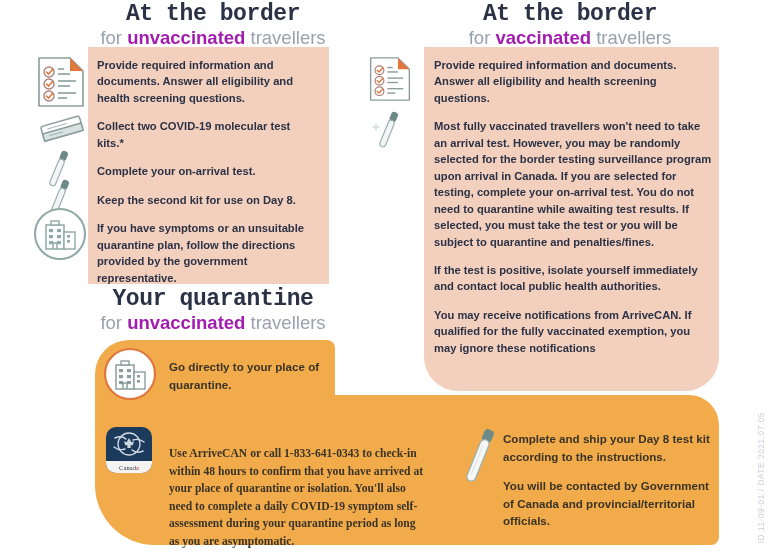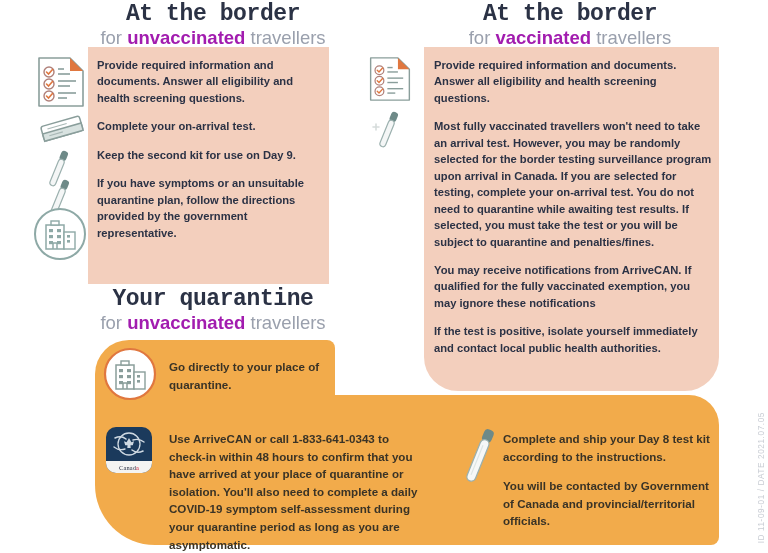--- a/index.html
+++ b/index.html
@@ -86,22 +86,23 @@
 
   <div class="heading" style="left:78px;top:2px;width:270px;">
     <span class="h-main">At the border</span>
     <span class="h-sub"><span>for </span><b>unvaccinated</b><span> travellers</span></span>
   </div>
 
   <div class="panel-peach" style="left:88px;top:47px;width:241px;height:237px;"></div>
 
   <div class="body-txt" style="left:97px;top:57px;width:222px;">
     <p>Provide required information and documents. Answer all eligibility and health screening questions.</p>
+    <p>Collect two COVID-19 molecular test kits.*</p>
     <p>Complete your on-arrival test.</p>
-    <p>Keep the second kit for use on Day 9.</p>
+    <p>Keep the second kit for use on Day 8.</p>
     <p>If you have symptoms or an unsuitable quarantine plan, follow the directions provided by the government representative.</p>
   </div>
 
   <div class="icon" style="left:36px;top:55px;">
     <svg width="50" height="54" viewBox="0 0 50 54">
       <path d="M3 3 H34 L47 16 V51 H3 Z" fill="#ffffff" stroke="#8a9e9b" stroke-width="1.6" stroke-linejoin="round"></path>
       <path d="M34 3 L47 16 H34 Z" fill="#e0773f"></path>
       <circle cx="13" cy="17" r="5" fill="none" stroke="#b0807a" stroke-width="1.4"></circle>
       <path d="M10.5 17 l2 2 l4 -4.5" fill="none" stroke="#e0773f" stroke-width="1.6" stroke-linecap="round"></path>
       <circle cx="13" cy="29" r="5" fill="none" stroke="#b0807a" stroke-width="1.4"></circle>
@@ -167,22 +168,22 @@
   <div class="heading" style="left:425px;top:2px;width:290px;">
     <span class="h-main">At the border</span>
     <span class="h-sub"><span>for </span><b>vaccinated</b><span> travellers</span></span>
   </div>
 
   <div class="panel-peach" style="left:424px;top:47px;width:295px;height:344px;border-bottom-left-radius:34px;border-bottom-right-radius:34px;"></div>
 
   <div class="body-txt" style="left:434px;top:57px;width:279px;">
     <p>Provide required information and documents. Answer all eligibility and health screening questions.</p>
     <p>Most fully vaccinated travellers won't need to take an arrival test. However, you may be randomly selected for the border testing surveillance program upon arrival in Canada. If you are selected for testing, complete your on-arrival test. You do not need to quarantine while awaiting test results. If selected, you must take the test or you will be subject to quarantine and penalties/fines.</p>
+    <p>If the test is positive, isolate yourself immediately and contact local public health authorities.</p>
     <p>You may receive notifications from ArriveCAN. If qualified for the fully vaccinated exemption, you may ignore these notifications</p>
-    <p>If the test is positive, isolate yourself immediately and contact local public health authorities.</p>
   </div>
 
   <div class="icon" style="left:368px;top:55px;">
     <svg width="44" height="48" viewBox="0 0 50 54">
       <path d="M3 3 H34 L47 16 V51 H3 Z" fill="#ffffff" stroke="#8a9e9b" stroke-width="1.6" stroke-linejoin="round"></path>
       <path d="M34 3 L47 16 H34 Z" fill="#e0773f"></path>
       <circle cx="13" cy="17" r="5" fill="none" stroke="#b0807a" stroke-width="1.4"></circle>
       <path d="M10.5 17 l2 2 l4 -4.5" fill="none" stroke="#e0773f" stroke-width="1.6" stroke-linecap="round"></path>
       <circle cx="13" cy="29" r="5" fill="none" stroke="#b0807a" stroke-width="1.4"></circle>
       <path d="M10.5 29 l2 2 l4 -4.5" fill="none" stroke="#e0773f" stroke-width="1.6" stroke-linecap="round"></path>
@@ -248,21 +249,21 @@
       <path d="M37 24 q-6 3 -11 -1" fill="none" stroke="#cfd9e2" stroke-width="1.6" stroke-linecap="round"></path>
       <path d="M8 20 q5 4 11 2" fill="none" stroke="#cfd9e2" stroke-width="1.4" stroke-linecap="round"></path>
       <path d="M38 15 q-5 -4 -11 -2" fill="none" stroke="#cfd9e2" stroke-width="1.4" stroke-linecap="round"></path>
     </svg>
     <div class="wordmark">
         <span>Canad</span>
         <i>a</i>
       </div>
   </div>
 
-  <div class="orange-txt" style="left:169px;top:430px;width:256px;">
+  <div class="orange-txt" style="left:169px;top:445px;width:256px;font-family:Liberation Serif, serif;">
     <p>Use ArriveCAN or call 1-833-641-0343 to check-in within 48 hours to confirm that you have arrived at your place of quarantine or isolation. You'll also need to complete a daily COVID-19 symptom self-assessment during your quarantine period as long as you are asymptomatic.</p>
   </div>
 
   <div class="icon" style="left:457px;top:425px;">
     <svg width="46" height="66" viewBox="0 0 46 66">
       <g transform="rotate(22 23 33)">
         <rect x="17" y="3" width="10" height="13" rx="4" fill="#6e8a88"></rect>
         <rect x="17.5" y="14" width="9" height="44" rx="4.5" fill="#f6f8f8" stroke="#9bb0ae" stroke-width="1.3"></rect>
         <line x1="21" y1="20" x2="21" y2="52" stroke="#dde5e4" stroke-width="1.2"></line>
       </g>

